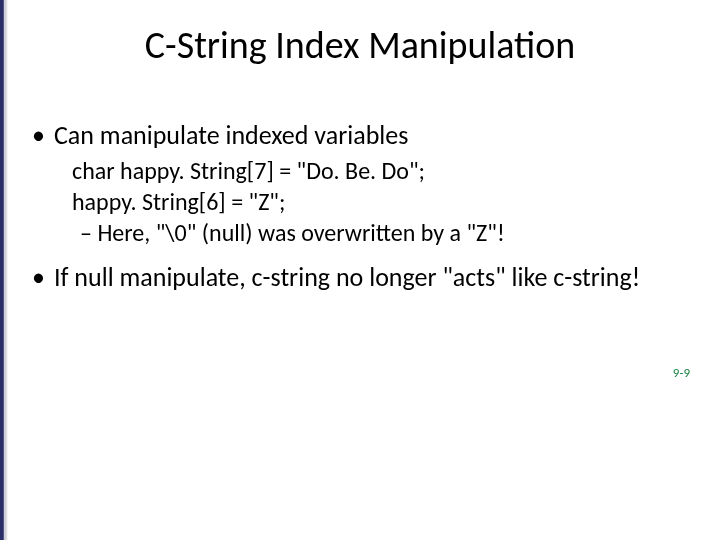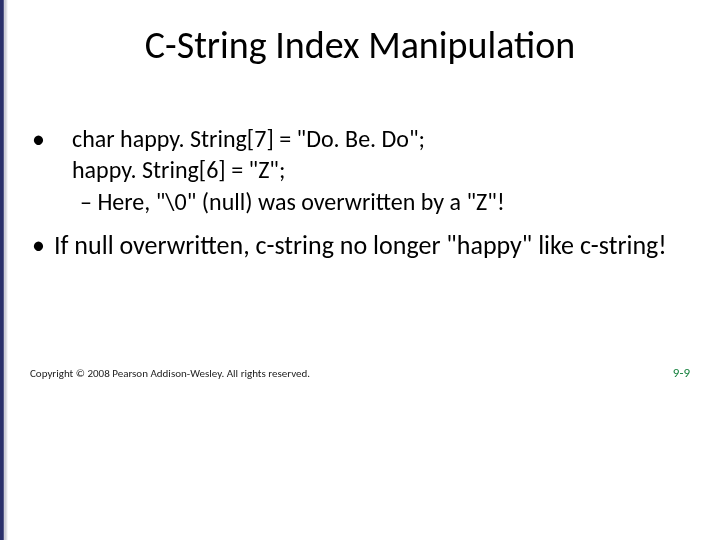--- a/index.html
+++ b/index.html
@@ -104,29 +104,29 @@
 
 <div class="slide">
   <div class="left-accent"></div>
 
   <div class="title">C-String Index Manipulation</div>
 
   <div class="body">
     <ul class="lvl1">
 
       <li>
+        <span>Can manipulate indexed variables</span>
         <div class="sub">
           <span class="line">char happy. String[7] = "Do. Be. Do";</span>
           <span class="line">happy. String[6] = "Z";</span>
           <span class="dash-item">Here, "\0" (null) was overwritten by a "Z"!</span>
         </div>
       </li>
 
       <li>
-        <span>If null overwritten, c-string no longer "happy" like c-string!</span>
+        <span>If null manipulate, c-string no longer "acts" like c-string!</span>
       </li>
 
     </ul>
   </div>
 
-  <div class="copyright">Copyright © 2008 Pearson Addison-Wesley. All rights reserved.</div>
   <div class="pagenum">9-9</div>
 </div>
 
 </body></html>

